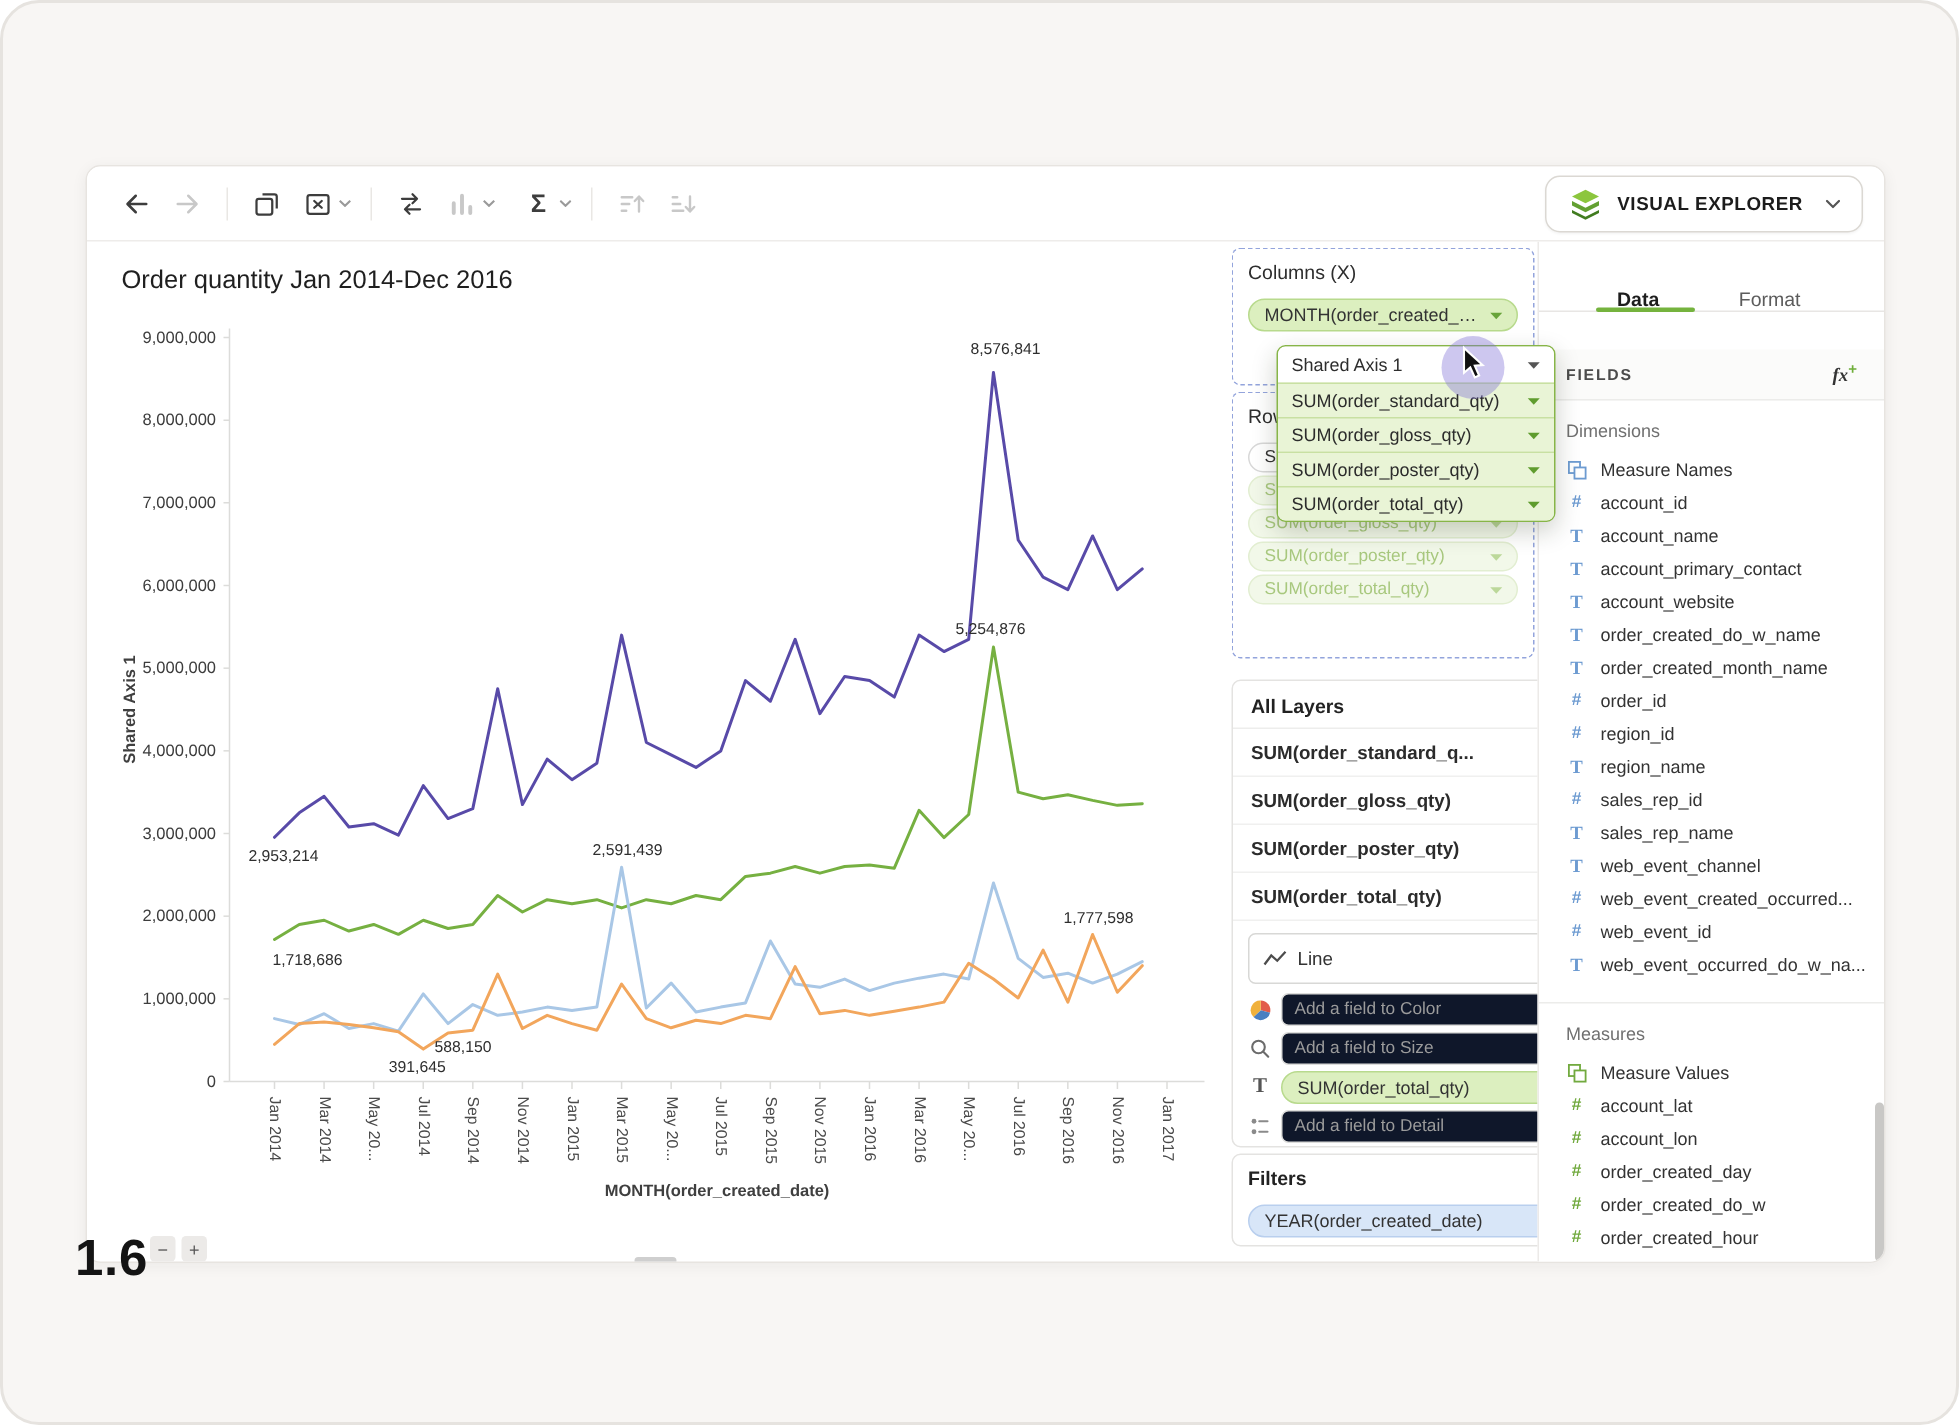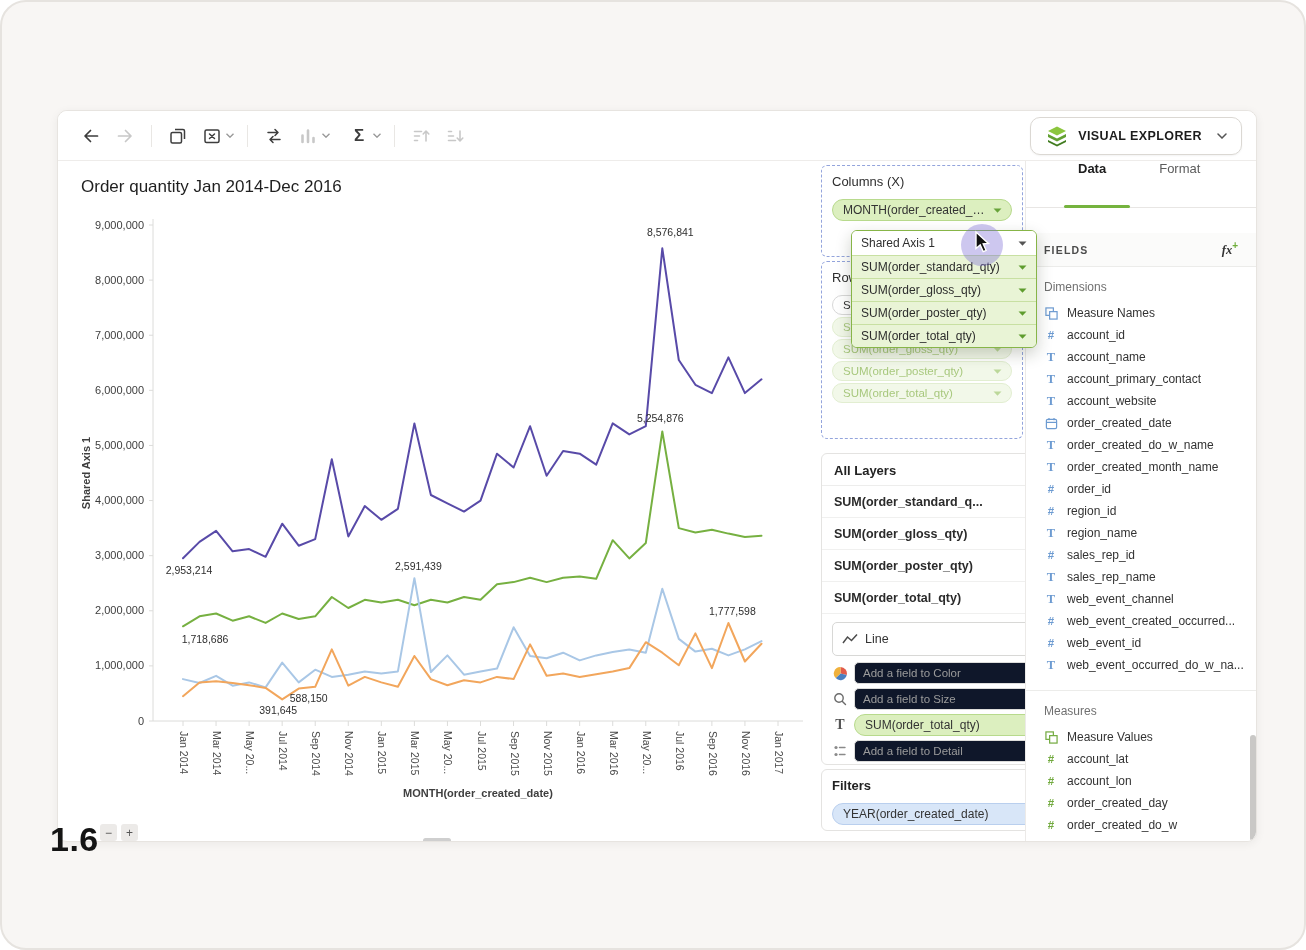--- a/index.html
+++ b/index.html
@@ -77,21 +77,21 @@
   .well { flex:1; height:22px; border:1px solid #dddddb; border-radius:5px; display:flex; align-items:center;
           padding:0 8px; font-size:11.5px; color:#9b9b9b; background:#0f172a; }
   .wellpill { flex:1; }
 
   #filters-panel { top:658px; height:62px; padding:8px 10px; }
   .panel-title { font-size:13px; font-weight:700; color:#222; margin-bottom:10px; }
 
   
   .sidebar { position:absolute; left:967px; top:50px; width:233px; height:682px; border-left:1px solid #eceae8;
              background:#fff; overflow:hidden; }
-  .tabs { height:47px; border-bottom:1px solid #e8e6e4; display:flex; align-items:flex-start; position:relative; }
+  .tabs { height:47px; border-bottom:1px solid #e8e6e4; display:flex; align-items:flex-end; position:relative; }
   .tab { font-size:13px; cursor:pointer; }
   .tab.data { margin-left:52px; color:#1d1d1d; font-weight:600; }
   .tab.format { margin-left:53px; color:#5c5c5c; }
   .tab-underline { position:absolute; left:38px; bottom:-1px; width:66px; height:3px; background:#75b33e; border-radius:2px; }
   .fields-bar { height:34px; background:#fbfbfa; border-bottom:1px solid #ececea; display:flex; align-items:center; padding:0 20px 0 18px;margin-top:25px; }
   .fields-title { font-size:10.5px; font-weight:700; letter-spacing:1.2px; color:#4c4c4c; }
   .fx { margin-left:auto; font-size:12.5px; color:#333; cursor:pointer; }
   .fx i { font-family:"Liberation Serif", serif; font-style:italic; font-weight:600; }
   .fx sup { color:#6fae3a; font-weight:700; font-size:10px; }
   .section-title { font-size:12px; color:#707070; margin:13px 0 8px 18px; }
@@ -494,31 +494,20 @@
             </div>
             <div class="field-item">
               <span class="ficon" style="color:#6d9bd1;font-family:'Liberation Serif',serif;font-size:12.5px;font-weight:600">T</span>
               <span class="flabel">account_primary_contact</span>
             </div>
             <div class="field-item">
               <span class="ficon" style="color:#6d9bd1;font-family:'Liberation Serif',serif;font-size:12.5px;font-weight:600">T</span>
               <span class="flabel">account_website</span>
             </div>
             <div class="field-item">
-              <span class="ficon">
-                <svg width="13" height="13" viewBox="0 0 14 14">
-                  <rect x="1.5" y="2.5" width="11" height="10" rx="1.5" fill="none" stroke="#6d9bd1" stroke-width="1.3"></rect>
-                  <line x1="1.5" y1="5.8" x2="12.5" y2="5.8" stroke="#6d9bd1" stroke-width="1.3"></line>
-                  <line x1="4.3" y1="1" x2="4.3" y2="3.5" stroke="#6d9bd1" stroke-width="1.3"></line>
-                  <line x1="9.7" y1="1" x2="9.7" y2="3.5" stroke="#6d9bd1" stroke-width="1.3"></line>
-                </svg>
-              </span>
-              <span class="flabel">order_created_date</span>
-            </div>
-            <div class="field-item">
               <span class="ficon" style="color:#6d9bd1;font-family:'Liberation Serif',serif;font-size:12.5px;font-weight:600">T</span>
               <span class="flabel">order_created_do_w_name</span>
             </div>
             <div class="field-item">
               <span class="ficon" style="color:#6d9bd1;font-family:'Liberation Serif',serif;font-size:12.5px;font-weight:600">T</span>
               <span class="flabel">order_created_month_name</span>
             </div>
             <div class="field-item">
               <span class="ficon" style="color:#6d9bd1;font-weight:700;font-size:11.5px">#</span>
               <span class="flabel">order_id</span>

